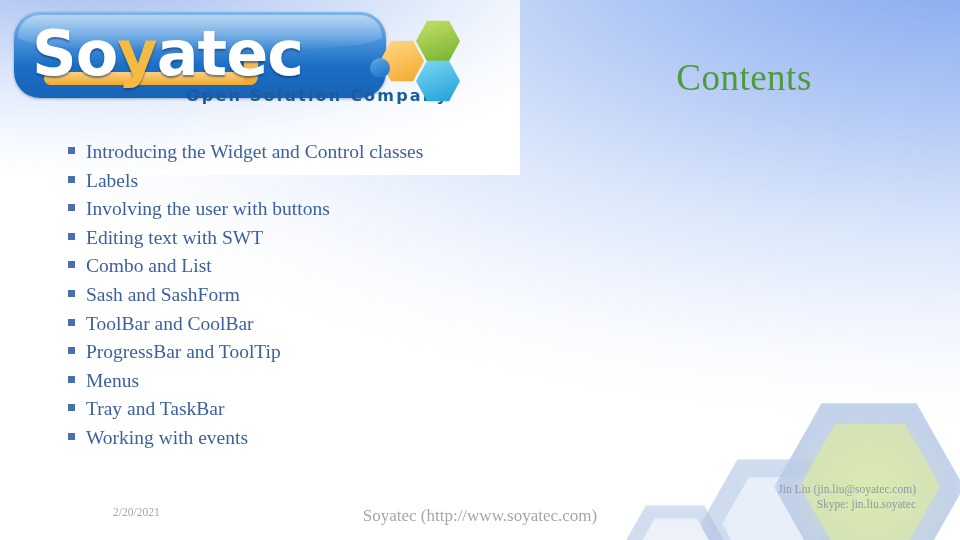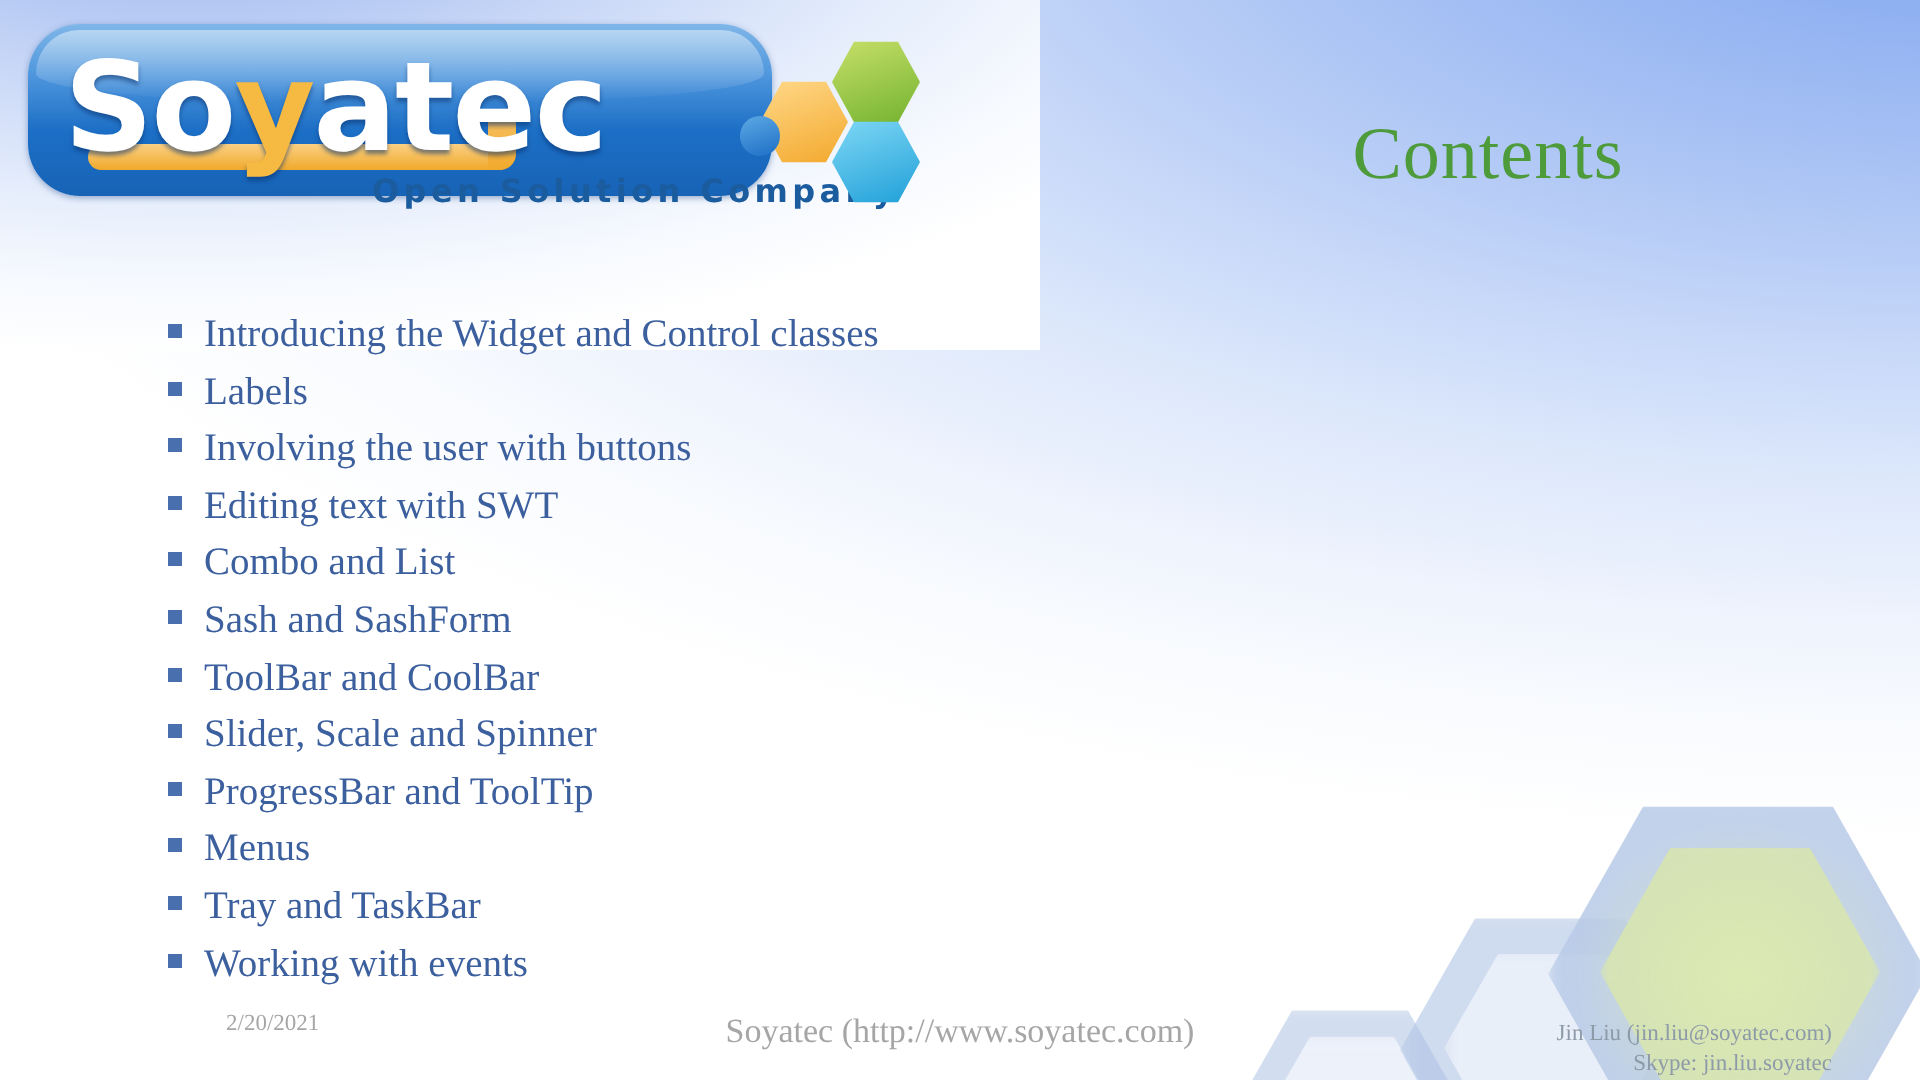--- a/index.html
+++ b/index.html
@@ -192,21 +192,21 @@
     text-align: center;
     font-size: 37px;
     color: #4e9b3c;
     letter-spacing: .5px;
   }
 
   
   .content-list {
     position: absolute;
     left: 68px; top: 141px;
-    margin: 16px;
+    margin: 0;
     padding: 0;
     list-style: none;
   }
   .content-list li {
     display: flex;
     align-items: baseline;
     height: 28.6px;
     font-size: 19.5px;
     color: #3c5f9e;
     white-space: nowrap;
@@ -233,21 +233,21 @@
   .footer-center {
     position: absolute;
     left: 300px; top: 506px;
     width: 360px;
     text-align: center;
     font-size: 17px;
     color: #a6a6a6;
   }
   .footer-right {
     position: absolute;
-    right: 72px; top: 510px;
+    right: 72px; top: 482px;
     text-align: right;
     font-size: 11.5px;
     line-height: 15px;
     color: #8d9aa8;
   }
 </style>
 </head>
 <body>
 
 <div id="slide">
@@ -304,24 +304,20 @@
     <li>
       <span class="bullet-mark"></span>
       <span>Sash and SashForm</span>
     </li>
     <li>
       <span class="bullet-mark"></span>
       <span>ToolBar and CoolBar</span>
     </li>
     <li>
       <span class="bullet-mark"></span>
-      <span>Slider, Scale and Spinner</span>
-    </li>
-    <li>
-      <span class="bullet-mark"></span>
       <span>ProgressBar and ToolTip</span>
     </li>
     <li>
       <span class="bullet-mark"></span>
       <span>Menus</span>
     </li>
     <li>
       <span class="bullet-mark"></span>
       <span>Tray and TaskBar</span>
     </li>

